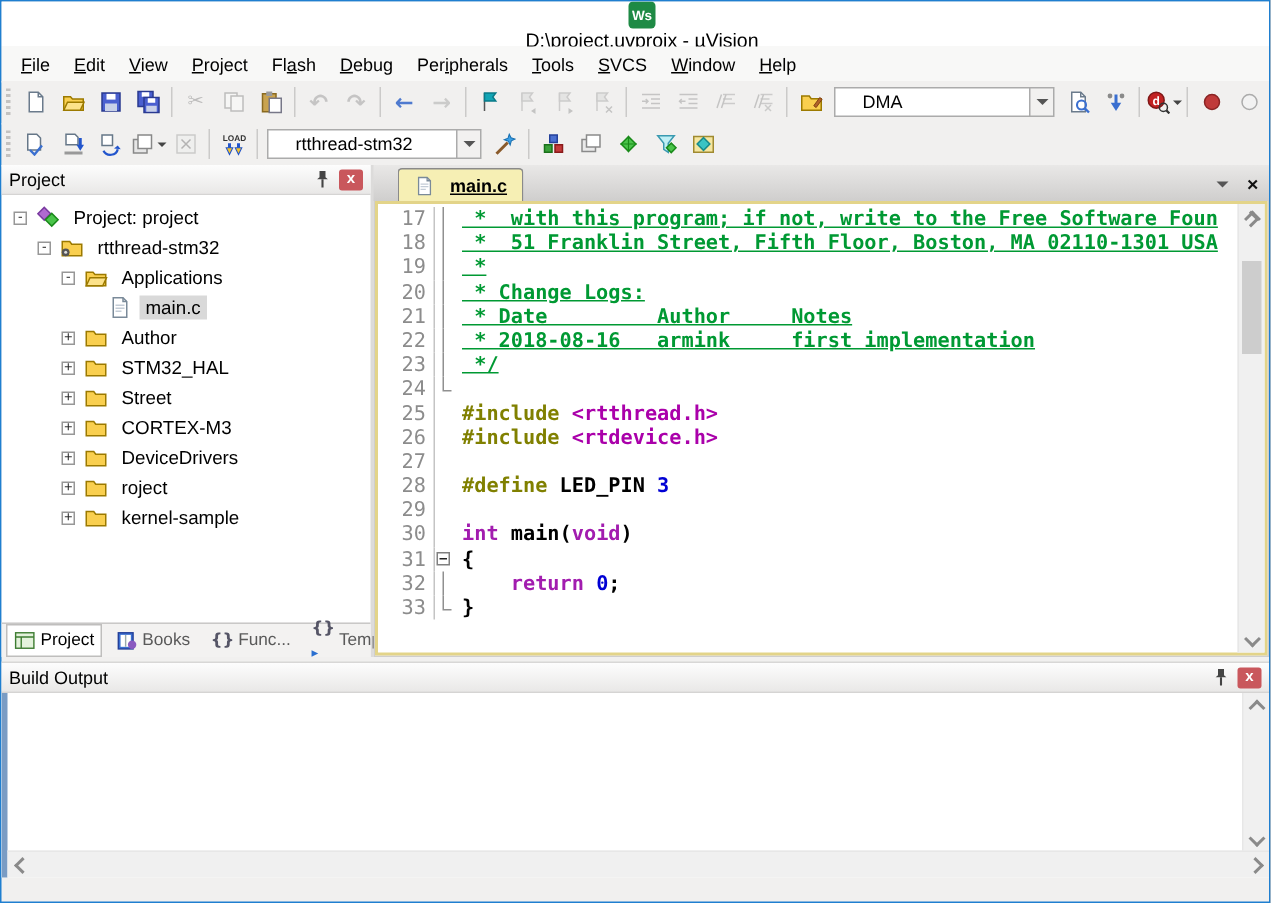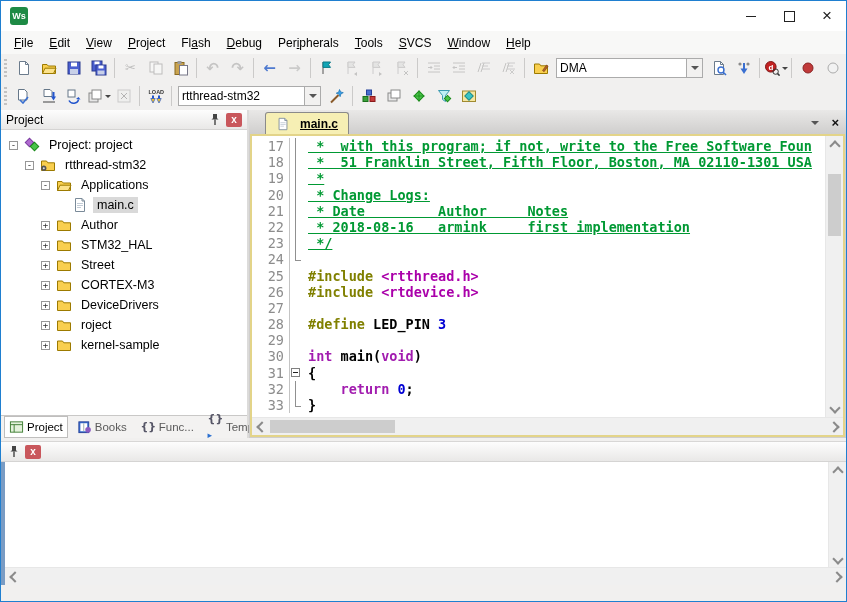--- a/index.html
+++ b/index.html
@@ -1,40 +1,40 @@
 <!DOCTYPE html>
 <html><head>
 <meta charset="utf-8">
 <style>
   html,body{margin:0;padding:0;background:#9aa0a6;}
   #window{position:relative;width:847px;height:602px;box-sizing:border-box;background:#F1F0EF;
     border:1px solid #1F7FD0;font-family:"Liberation Sans",sans-serif;font-size:12px;color:#000;overflow:hidden;}
   
-  #titlebar{position:absolute;left:0;top:0;right:0;height:30px;background:#fff;display:flex;align-items:center;}
+  #titlebar{position:absolute;left:0;top:0;right:0;height:30px;background:#fff;display:flex;align-items:center;flex-direction:column;}
   #app-icon{width:18px;height:18px;margin-left:9px;background:#1E8A45;border-radius:3px;color:#fff;
     font-size:9px;font-weight:bold;display:flex;align-items:center;justify-content:center;flex:none;}
   #title-text{margin-left:9px;font-size:13px;}
   #win-controls{margin-left:auto;display:flex;height:100%;}
   .win-btn{width:38px;height:100%;display:flex;align-items:center;justify-content:center;color:#222;}
   .glyph-min{display:block;width:10px;border-top:1px solid #222;}
   .glyph-max{display:block;width:9px;height:9px;border:1px solid #222;}
   .glyph-close{font-size:17px;line-height:10px;}
   
   #menubar{position:absolute;top:30px;left:0;right:0;height:23px;background:#F8F8F7;display:flex;align-items:center;padding-left:5px;border-bottom:1px solid #ECEBEA;}
   .menu-item{padding:3px 8px;}
   .menu-item u{text-decoration:underline;}
   
   .toolbar{position:absolute;left:0;right:0;height:28px;background:#F1F0EF;display:flex;align-items:center;border-bottom:1px solid #E4E3E2;}
   #toolbar-main{top:53px;} #toolbar-build{top:81px;}
   .grip{width:3px;height:18px;margin:0 4px 0 3px;background:repeating-linear-gradient(180deg,#C3C2C1 0 2px,transparent 2px 4px);flex:none;}
   .tbtn{width:25px;height:24px;display:flex;align-items:center;justify-content:center;flex:none;border-radius:2px;}
   .tbtn.dis{opacity:.42;filter:grayscale(1);}
   .sep{width:1px;height:20px;background:#CBCAC9;margin:0 3px;flex:none;}
   .combo-wrap{display:flex;align-items:center;margin:0 3px;flex:none;}
-  .combo{height:20px;box-sizing:border-box;background:#fff;border:1px solid #ABABAB;border-right:none;display:flex;align-items:center;padding:0 3px;}
+  .combo{height:20px;box-sizing:border-box;background:#fff;border:1px solid #ABABAB;border-right:none;display:flex;align-items:center;padding:0 18px;}
   .combo-btn{width:17px;height:20px;box-sizing:border-box;border:1px solid #ABABAB;background:#F2F1F0;display:flex;align-items:center;justify-content:center;}
   .caret{width:0;height:0;border-left:4px solid transparent;border-right:4px solid transparent;border-top:4px solid #555;}
   .mini-caret{width:0;height:0;border-left:3px solid transparent;border-right:3px solid transparent;border-top:3px solid #444;margin-left:2px;}
   .glyph{font-family:"DejaVu Sans",sans-serif;font-size:13px;line-height:16px;}
   .arrow{font-size:15px;font-weight:bold;}
   
   #main{position:absolute;top:109px;left:0;right:0;height:328px;display:flex;}
   #project-panel{width:248px;flex:none;display:flex;flex-direction:column;background:#fff;border-right:2px solid #DCDBDA;box-sizing:border-box;}
   .panel-header{height:19px;flex:none;background:linear-gradient(#FDFDFD,#E9E8E7);border-bottom:1px solid #D5D4D3;display:flex;align-items:center;padding:0 5px;}
   .ph-title{flex:1;}
@@ -57,21 +57,21 @@
   .ptab .t-icon{margin-right:0;width:15px;}
   
   #editor{flex:1;min-width:0;display:flex;flex-direction:column;background:#CFCECD;}
   #etab-bar{height:24px;flex:none;background:linear-gradient(#E9E8E7,#CFCECD);display:flex;align-items:flex-end;padding-left:16px;position:relative;}
   .etab{display:flex;align-items:center;gap:5px;height:21px;padding:0 10px;border:1px solid #8A8A8A;border-bottom:none;
     border-radius:3px 3px 0 0;background:#C8CCA9;margin-right:2px;}
   .etab.active{background:#F6EFB4;font-weight:bold;}
   .etab.active .etab-label{text-decoration:underline;}
   .etab-controls{position:absolute;right:7px;top:5px;display:flex;align-items:center;gap:12px;}
   .etab-x{font-size:13px;font-weight:bold;color:#111;}
-  #ecode-frame{flex:1;min-height:0;margin:0 1px 1px 1px;border:2px solid #E3D489;display:flex;flex-direction:column;background:#fff;}
+  #ecode-frame{flex:1;min-height:0;margin:0 1px 1px 1px;border:2px solid #E3D489;display:flex;flex-direction:row;background:#fff;}
   #ecode-row{flex:1;min-height:0;display:flex;}
   #code-area{flex:1;min-width:0;overflow:hidden;padding-top:2px;font-family:"DejaVu Sans Mono",monospace;
     font-size:13.5px;font-weight:bold;line-height:16.2px;white-space:pre;}
   .code-line{display:flex;height:16.2px;align-items:stretch;}
   .ln{width:32px;flex:none;text-align:right;padding-right:5px;color:#8C8C8C;font-weight:normal;}
   .fold{width:13px;flex:none;border-left:1px solid #C4C4C4;position:relative;margin-right:5px;}
   .fold.fline::before{content:"";position:absolute;left:5px;top:0;bottom:0;border-left:1px solid #909090;}
   .fold.fend::before{content:"";position:absolute;left:5px;top:0;height:55%;border-left:1px solid #909090;}
   .fold.fend::after{content:"";position:absolute;left:5px;top:55%;width:6px;border-top:1px solid #909090;}
   .fold.fstart::before{content:"";position:absolute;left:1px;top:3px;width:9px;height:9px;box-sizing:border-box;border:1px solid #808080;background:#fff;}
@@ -99,20 +99,21 @@
   .sb-sim{height:100%;display:flex;align-items:center;padding:0 16px;border-left:1px solid #DCDBDA;border-right:1px solid #DCDBDA;}
   .sb-grip{width:18px;height:100%;background-image:radial-gradient(#ABABAB 1px,transparent 1.2px);background-size:4px 4px;background-position:right bottom;}
 </style>
 </head>
 <body>
 
 <div id="window">
 
   <div id="titlebar">
     <div id="app-icon">Ws</div>
+    <div id="title-text">D:\project.uvprojx - µVision</div>
     <div id="win-controls">
       <div class="win-btn">
           <span class="glyph-min"></span>
         </div>
       <div class="win-btn">
           <span class="glyph-max"></span>
         </div>
       <div class="win-btn">
           <span class="glyph-close">×</span>
         </div>
@@ -602,20 +603,21 @@
           <div class="sbh-btn" style="right:0;">
               <i class="chev right"></i>
             </div>
         </div>
       </div>
     </div>
   </div>
 
   <div id="bottom-panel">
     <div class="panel-header">
+      <span class="ph-title">Build Output</span>
       <span class="pin-btn">
           <svg width="10" height="13" viewBox="0 0 10 13">
             <path d="M3 1h4v4.2l1.6 1.3H1.4L3 5.2z" fill="#444"></path>
             <path d="M5 6.5V12" stroke="#444" stroke-width="1.4"></path>
           </svg>
         </span>
       <span class="close-btn">x</span>
     </div>
     <div id="bo-content">
       <div id="bo-vscroll">

